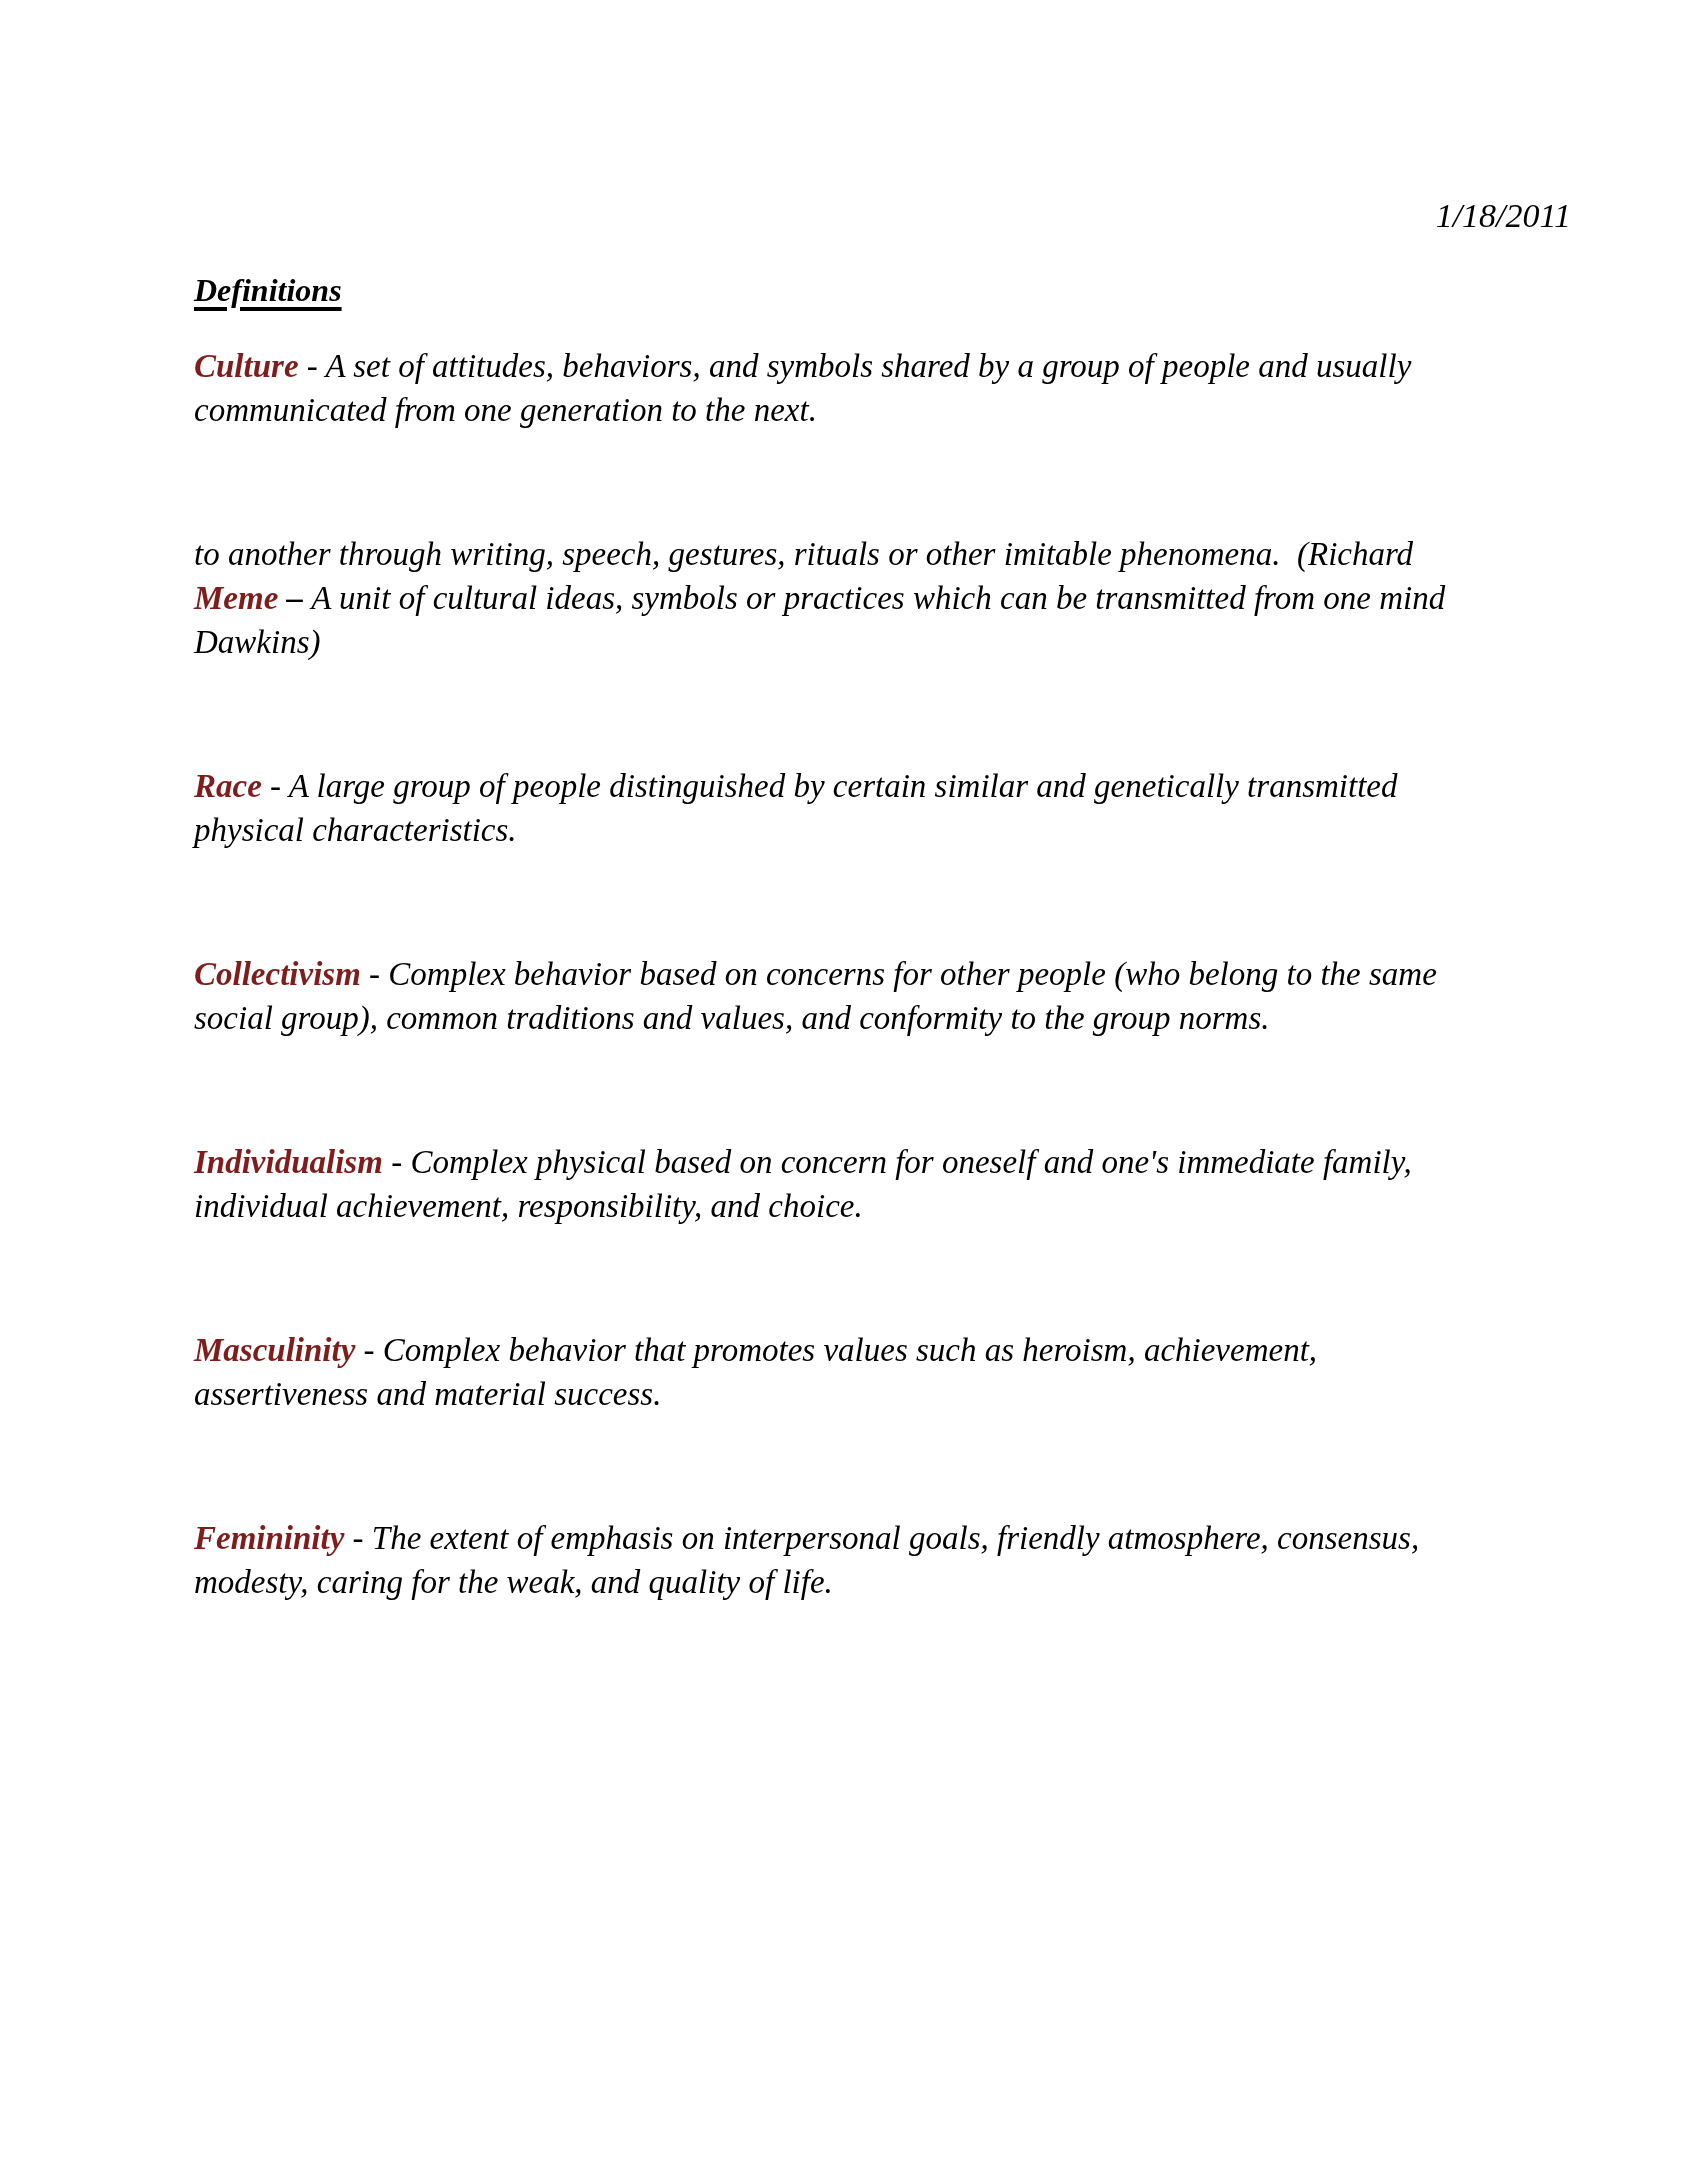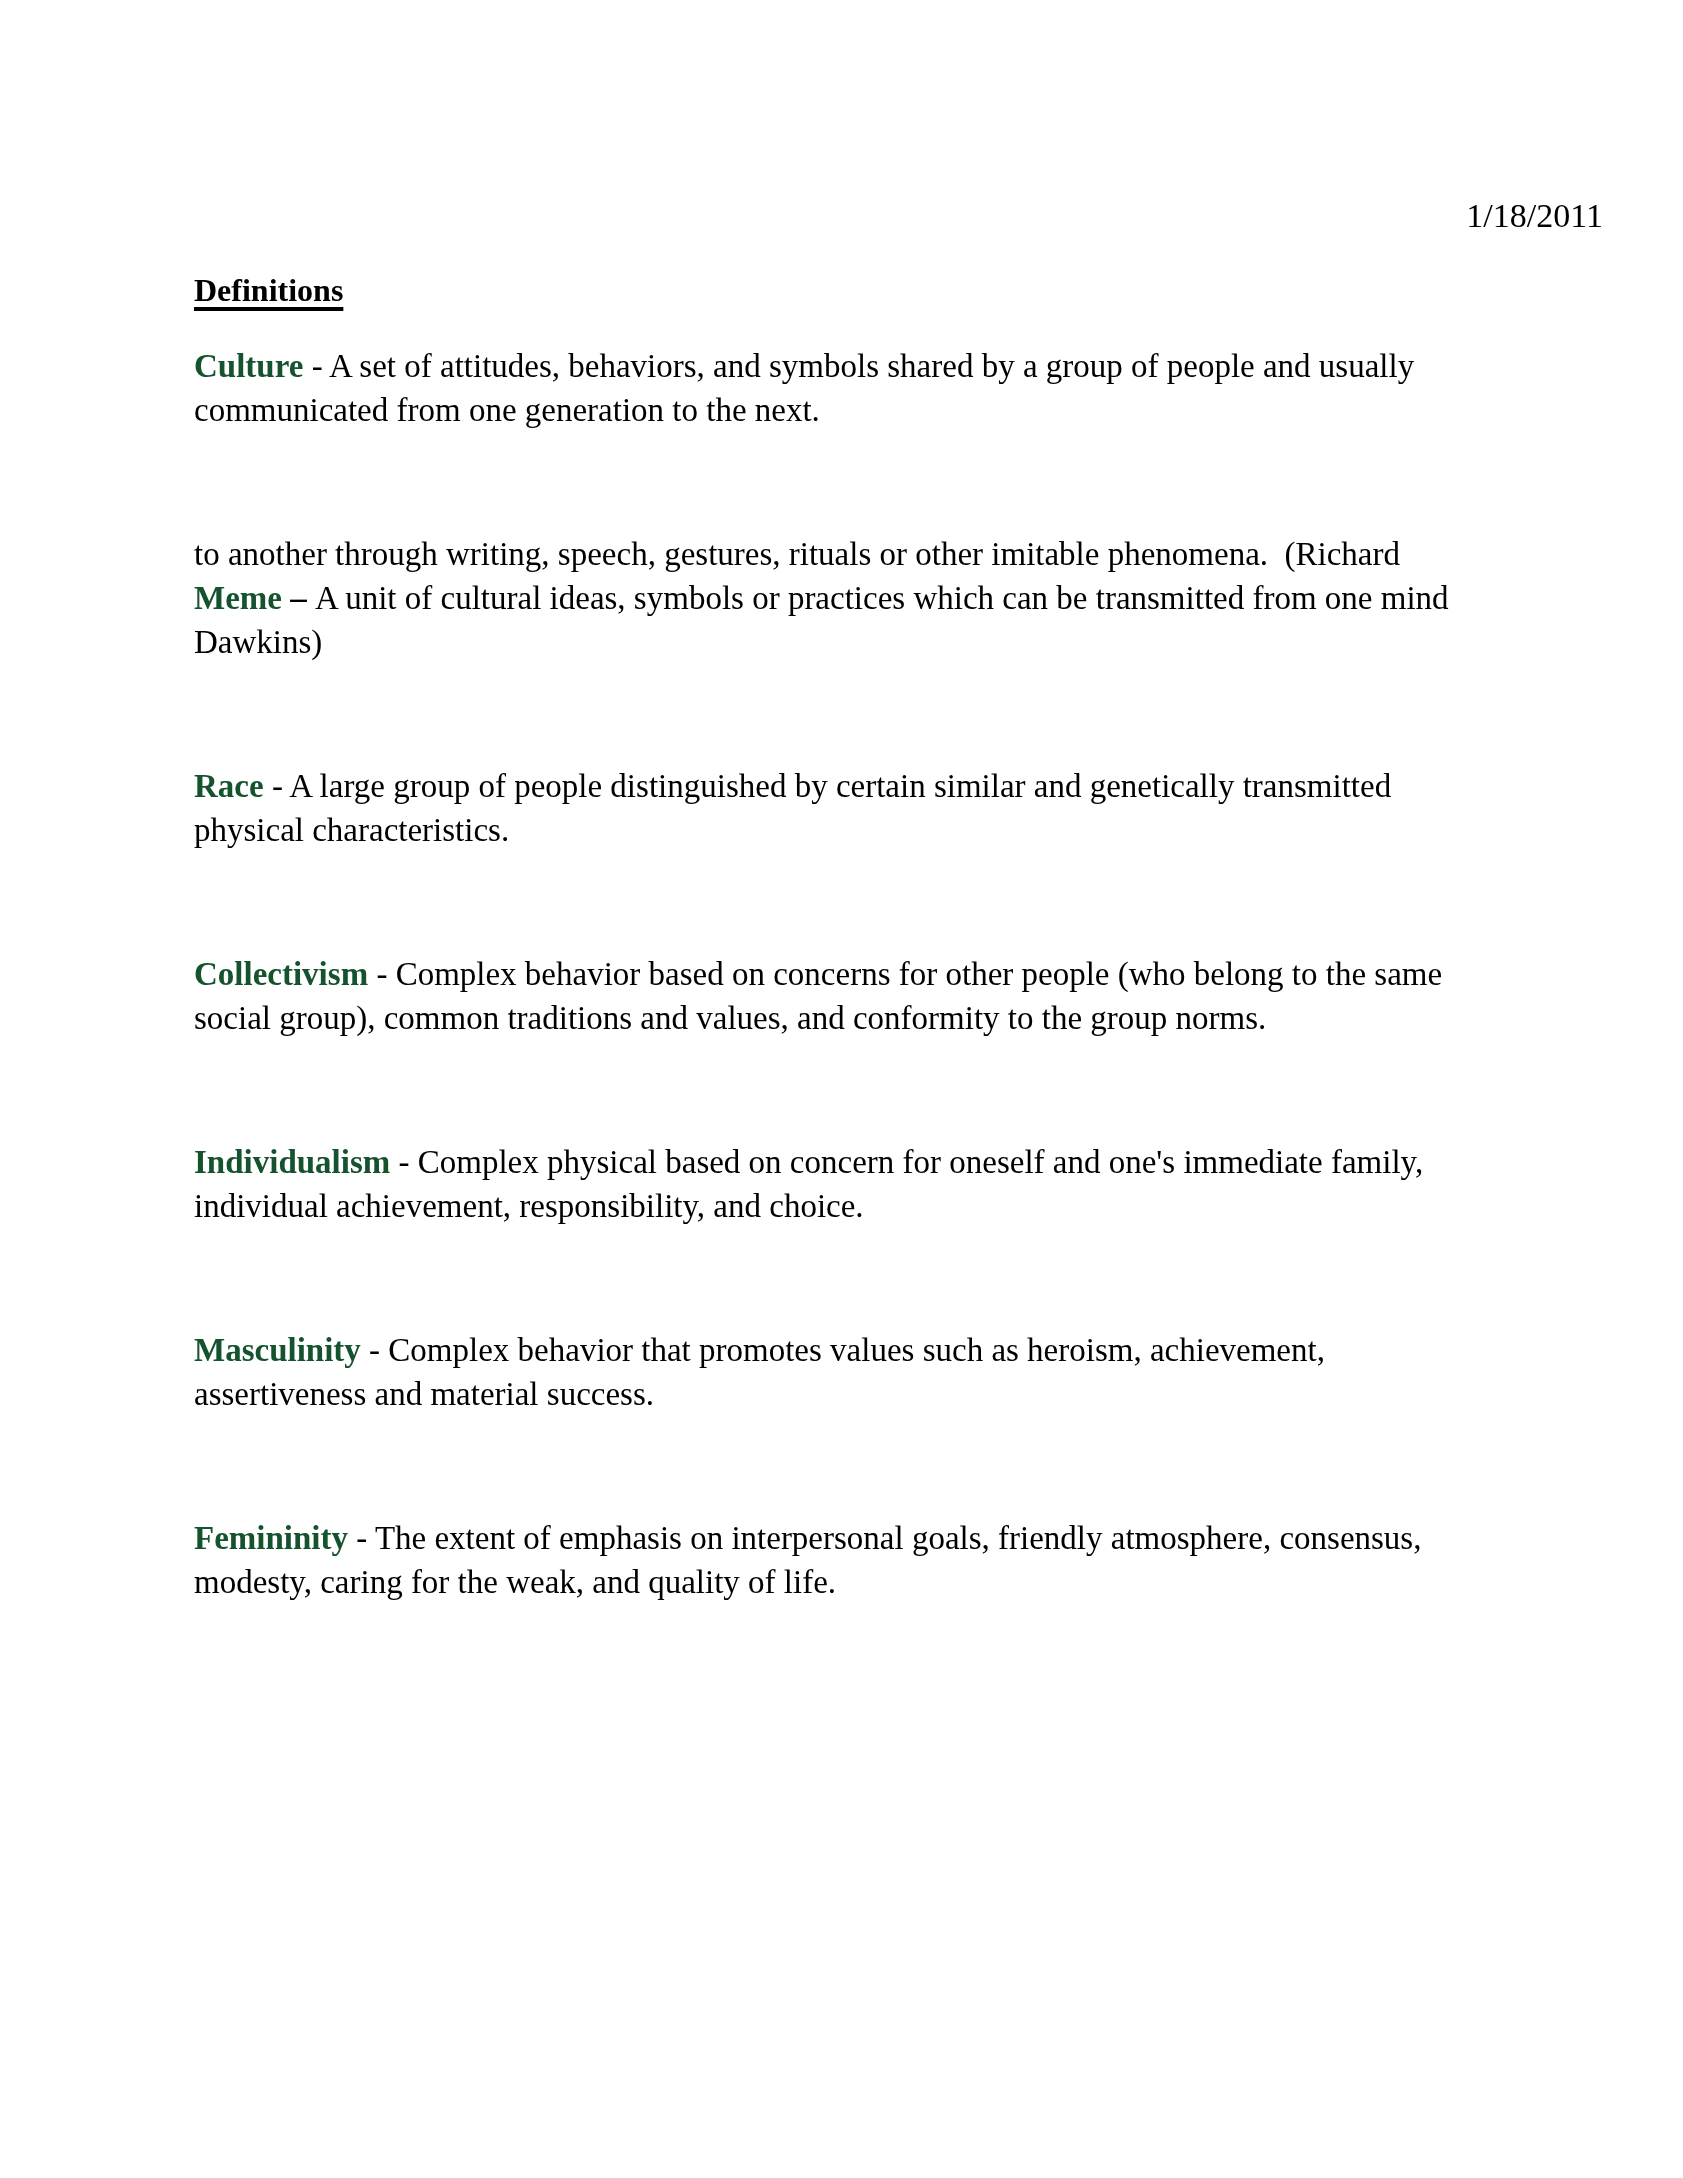--- a/index.html
+++ b/index.html
@@ -11,22 +11,23 @@
     width: 1683px;
     height: 2178px;
     overflow: hidden;
     font-family: "Liberation Serif", "DejaVu Serif", serif;
     color: #000000;
   }
   .page {
     box-sizing: border-box;
     width: 1683px;
     height: 2178px;
-    padding: 194px 80px 0 194px;
+    padding: 194px 112px 0 194px;
     background: #ffffff;
+    font-style: italic;
   }
   .date-line {
     text-align: right;
     font-size: 34px;
     line-height: 44px;
     margin: 0 0 28px 0;
     white-space: pre;
   }
   .doc-title {
     font-size: 32px;
@@ -40,21 +41,21 @@
   .def {
     font-size: 33px;
     line-height: 44px;
     margin: 0 0 100px 0;
   }
   .def .line {
     display: block;
     white-space: pre;
   }
   .term {
-    color: #14532d;
+    color: #7f1d1d;
     font-weight: bold;
   }
   .sep {
     color: #000000;
     font-weight: normal;
   }
   .sep-bold {
     color: #000000;
     font-weight: bold;
   }

